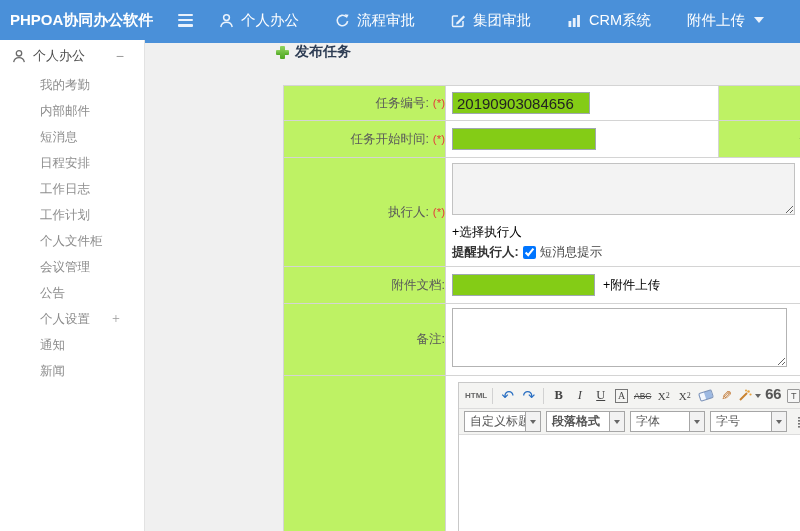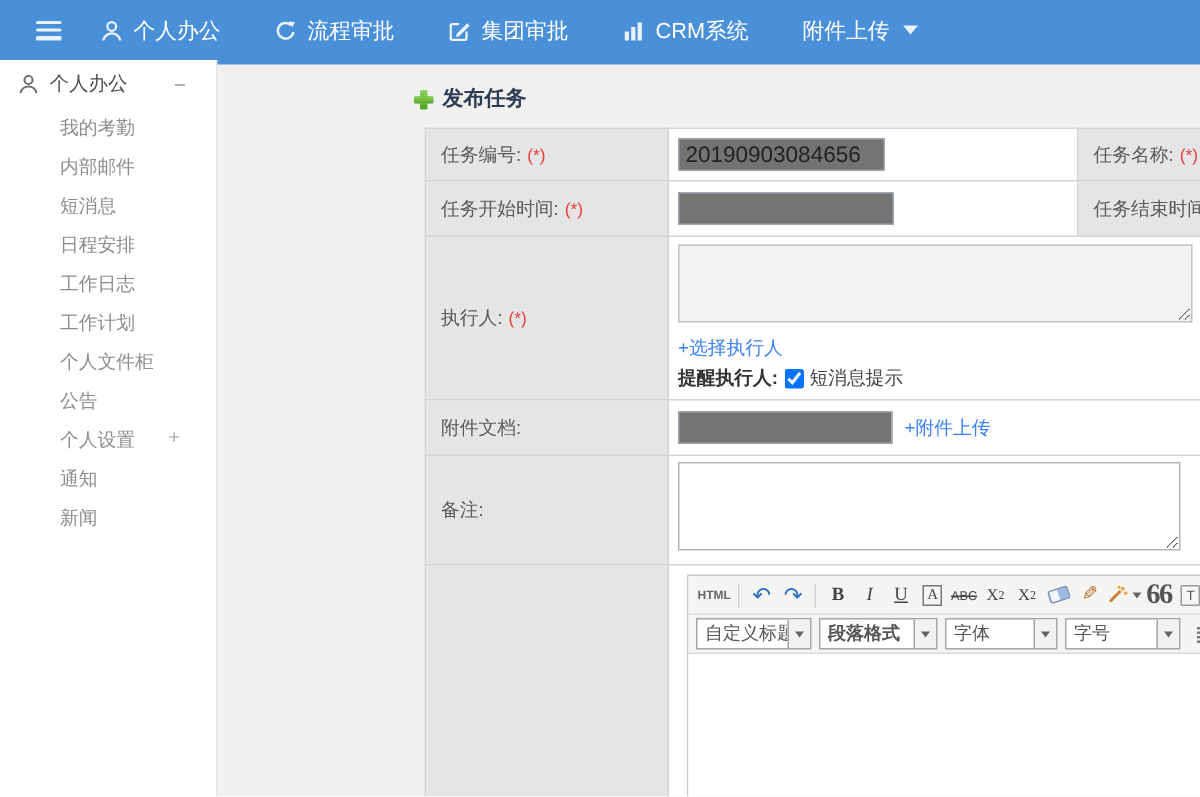--- a/index.html
+++ b/index.html
@@ -19,38 +19,38 @@
   .sidebar { position:absolute; top:40px; left:0; width:145px; height:491px; background:#fff; border-right:1px solid #e2e2e2; }
   .side-item { display:flex; align-items:center; cursor:pointer; }
   .side-top { height:32px; padding-left:12px; gap:7px; font-size:13px; color:#4c4c4c; }
   .side-top.first { border-bottom:1px solid #efefef; margin-bottom:8px; }
   .side-sub { height:26px; padding-left:40px; font-size:12.5px; color:#8d8d8d;font-family:Liberation Serif, serif; }
   .side-toggle { margin-left:auto; margin-right:20px; color:#9a9a9a; font-size:14px; }
   .side-sub .side-toggle { margin-right:24px; }
 
   
   .main { position:absolute; top:40px; left:145px; width:655px; height:491px; background:#f0f0f0; border-top:3px solid #4a90d9; overflow:hidden; }
-  .page-title { position:absolute; top:14px; left:131px; display:flex; align-items:center; gap:6px; }
+  .page-title { position:absolute; top:0; left:131px; display:flex; align-items:center; gap:6px; }
   .plus-icon { position:relative; width:13px; height:13px; }
   .plus-icon::before { content:""; position:absolute; left:0; top:4px; width:13px; height:5px; background:linear-gradient(#8fd35f,#4ea621); border-radius:1px; }
   .plus-icon::after { content:""; position:absolute; left:4px; top:0; width:5px; height:13px; background:linear-gradient(#8fd35f,#4ea621); border-radius:1px; }
   .page-title b { font-size:14px; color:#2e3d54; }
 
   table.form { position:absolute; top:42px; left:138px; width:1000px; border-collapse:collapse; table-layout:fixed; background:#fff; }
   table.form td { border:1px solid #d4d4d4; vertical-align:middle; }
-  td.lbl { background:#e5e5e5; font-size:12.5px; color:#5a5a5a; padding-left:10px; white-space:nowrap; }
+  td.lbl { background:#bef264; font-size:12.5px; color:#5a5a5a; padding-left:10px; white-space:nowrap;text-align:right; }
   .star { color:#e63b3b; font-size:11.5px; margin-left:4px; }
   td.val { background:#fff; padding-left:6px; }
-  input.txt { border:1px solid #9fa8b0; background:#737373; height:22px; font-size:15px; padding:0 4px; font-family:"Liberation Sans",sans-serif; color:#222; }
+  input.txt { border:1px solid #9fa8b0; background:#84cc16; height:22px; font-size:15px; padding:0 4px; font-family:"Liberation Sans",sans-serif; color:#222; }
   .in-no { width:138px; }
   .in-time { width:144px; height:25px; }
   .in-attach { width:143px; font-size:12px; }
   textarea.exec { width:343px; height:52px; background:#f3f3f3; border:1px solid #c2c2c2; margin-top:5px; font-family:"Liberation Sans",sans-serif; }
   textarea.remark { width:335px; height:59px; background:#fff; border:1px solid #b3b3b3; margin:4px 0; font-family:"Liberation Sans",sans-serif; }
-  a.blue-link { color:#3b82f6; font-size:12.5px; text-decoration:none; cursor:pointer; }
+  a.blue-link { color:#000000; font-size:12.5px; text-decoration:none; cursor:pointer; }
   .exec-links { margin-top:3px; }
   .remind-line { display:flex; align-items:center; gap:4px; margin:3px 0 5px 0; font-size:12.5px; }
   .remind-line b { color:#333; }
   .remind-line label { color:#444; }
   .attach-line { display:flex; align-items:center; gap:8px; }
 
   
   .editor { margin:6px; width:560px; border:1px solid #c9c9c9; background:#fff; }
   .tb { background:#f4f4f2; border-bottom:1px solid #dcdcdc; height:26px; display:flex; align-items:center; padding:0 5px; }
   .tbtn { min-width:19px; height:20px; display:flex; align-items:center; justify-content:center; font-size:12.5px; color:#444; margin:0 1px; cursor:pointer; border-radius:2px; }
@@ -59,36 +59,37 @@
   .t-arrow { color:#2a6fc2; font-size:15px; font-family:"DejaVu Sans",sans-serif; }
   .t-b { font-weight:bold; font-family:"Liberation Serif",serif; }
   .t-i { font-style:italic; font-family:"Liberation Serif",serif; }
   .t-u { text-decoration:underline; font-family:"Liberation Serif",serif; }
   .t-boxa { border:1px solid #777; font-size:10px; padding:0 2px; line-height:12px; height:14px; font-family:"Liberation Serif",serif; }
   .t-strike { font-size:8.5px; text-decoration:line-through; letter-spacing:0; }
   .t-supsub { font-size:11px; font-family:"Liberation Serif",serif; }
   .t-supsub sup,.t-supsub sub { font-size:8px; }
   .t-eraser { width:14px; height:9px; border:1px solid #7d93b8; border-radius:2px; transform:rotate(-18deg); background:linear-gradient(90deg,#f3f7fd 45%,#9db9e2 45%); }
   .t-brush { color:#bc6a1f; font-size:13px; font-family:"DejaVu Sans",sans-serif; transform:scaleX(-1); }
-  .t-quote { font-family:Liberation Serif, serif; font-weight:bold; color:#555; letter-spacing:-1px; font-size:19px; }
+  .t-quote { font-family:Liberation Mono, monospace; font-weight:bold; color:#555; letter-spacing:-1px; font-size:15px; }
   .t-paste { width:13px; height:14px; border:1px solid #9a9a9a; background:#f6f6f6; font-size:9px; color:#555; display:flex; align-items:center; justify-content:center; border-radius:1px; }
   .mini-caret { width:0; height:0; border-left:3.5px solid transparent; border-right:3.5px solid transparent; border-top:4px solid #666; margin-left:3px; }
   .sel { height:21px; background:#fff; border:1px solid #a6a6a6; display:flex; align-items:center; font-size:12px; color:#555; margin-right:5px; cursor:pointer; }
   .sel-label { padding:0 5px; overflow:hidden; white-space:nowrap; }
   .sel-btn { width:15px; height:100%; border-left:1px solid #a6a6a6; display:flex; align-items:center; justify-content:center; background:#f2f2f2; }
   .w1 .sel-label{width:60px;} .w2 .sel-label{width:62px;font-weight:bold;} .w3 .sel-label{width:58px;} .w4 .sel-label{width:60px;}
   .ed-content { height:260px; background:#fff; }
   .align-group { display:flex; align-items:center; margin-left:6px; gap:7px; }
 
   svg.icon { display:block; }
 </style>
 </head>
 <body>
 
 <div class="header">
+  <div class="brand">PHPOA协同办公软件</div>
   <div class="burger">
       <i></i>
       <i></i>
       <i></i>
     </div>
   <div class="nav">
     <div class="nav-item">
       <span>
         <svg class="icon" width="15" height="15" viewBox="0 0 15 15">
             <circle cx="7.5" cy="4.6" r="2.9" fill="none" stroke="#eaf2fc" stroke-width="1.5"></circle>
@@ -156,20 +157,23 @@
       <span>日程安排</span>
     </div>
   <div class="side-item side-sub">
       <span>工作日志</span>
     </div>
   <div class="side-item side-sub">
       <span>工作计划</span>
     </div>
   <div class="side-item side-sub">
       <span>个人文件柜</span>
+    </div>
+  <div class="side-item side-sub">
+      <span>会议管理</span>
     </div>
   <div class="side-item side-sub">
       <span>公告</span>
     </div>
   <div class="side-item side-sub">
     <span>个人设置</span>
     <span class="side-toggle">+</span>
   </div>
   <div class="side-item side-sub">
       <span>通知</span>

